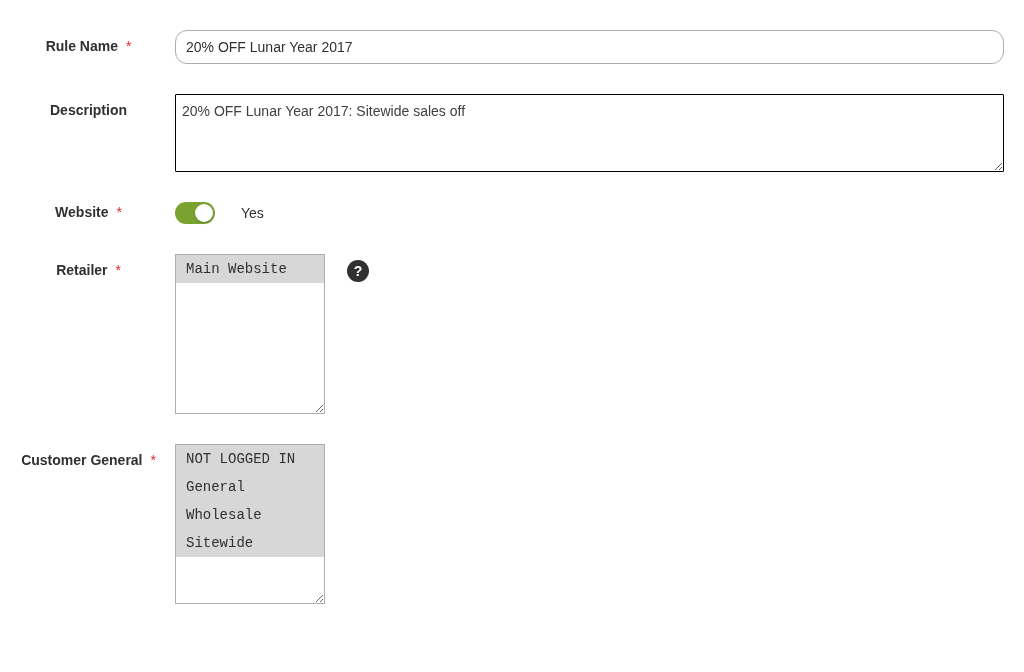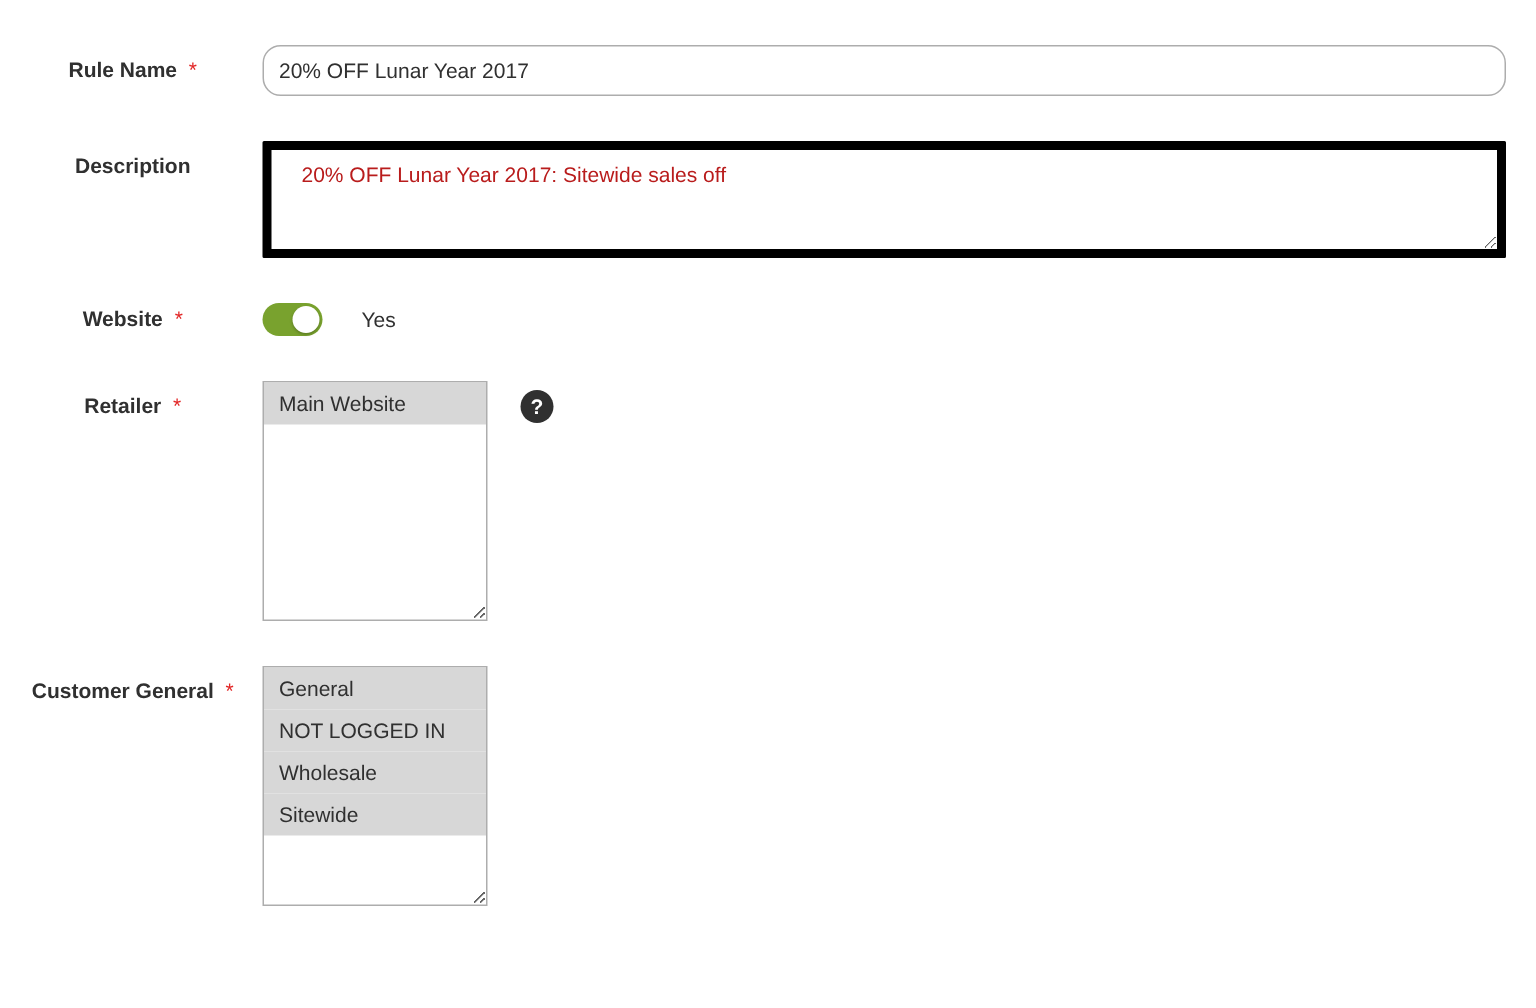--- a/index.html
+++ b/index.html
@@ -50,25 +50,25 @@
       border-radius: 12px;
       padding: 0 10px;
       font-size: 14px;
       color: #303030;
       font-family: inherit;
     }
     .textarea-input {
       width: 100%;
       max-width: 835px;
       height: 78px;
-      border: 6px solid #000000;
+      border: 1px solid #000000;
       border-radius: 1px;
-      padding: 8px 20px;
+      padding: 8px 6px;
       font-size: 14px;
-      color: #b91c1c;
+      color: #404040;
       font-family: inherit;
       resize: both;
     }
     .toggle-wrap {
       display: flex;
       align-items: center;
       gap: 10px;
     }
     .toggle {
       width: 40px;
@@ -92,21 +92,21 @@
       color: #303030;
       margin-left: 16px;
     }
     .multiselect {
       width: 150px;
       height: 160px;
       border: 1px solid #adadad;
       background: #ffffff;
       overflow: auto;
       resize: both;
-      font-family: Liberation Sans, sans-serif;
+      font-family: Liberation Mono, monospace;
     }
     .multiselect-option {
       padding: 6px 10px;
       font-size: 14px;
       color: #303030;
       cursor: pointer;
       user-select: none;
     }
     .multiselect-option.selected {
       background: #d7d7d7;
@@ -178,19 +178,19 @@
   </div>
 </div>
 
 <div class="form-row">
   <div class="label-col">
     <span>Customer General</span>
     <span class="required-asterisk">*</span>
   </div>
   <div class="field-col">
     <div class="multiselect" id="customer-groups-select">
+        <div class="multiselect-option selected">NOT LOGGED IN</div>
         <div class="multiselect-option selected">General</div>
-        <div class="multiselect-option selected">NOT LOGGED IN</div>
         <div class="multiselect-option selected">Wholesale</div>
         <div class="multiselect-option selected">Sitewide</div>
       </div>
   </div>
 </div>
 
 </body></html>

